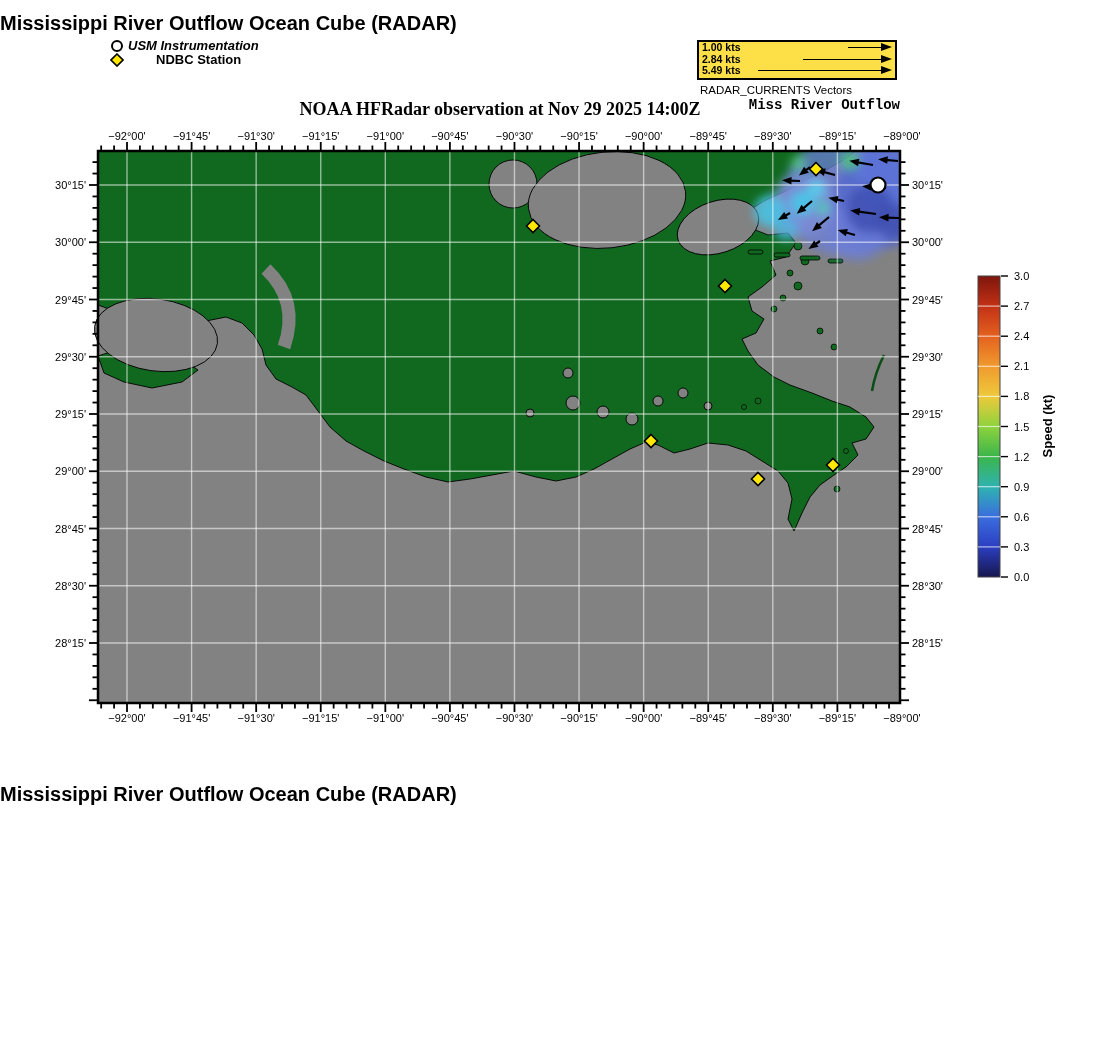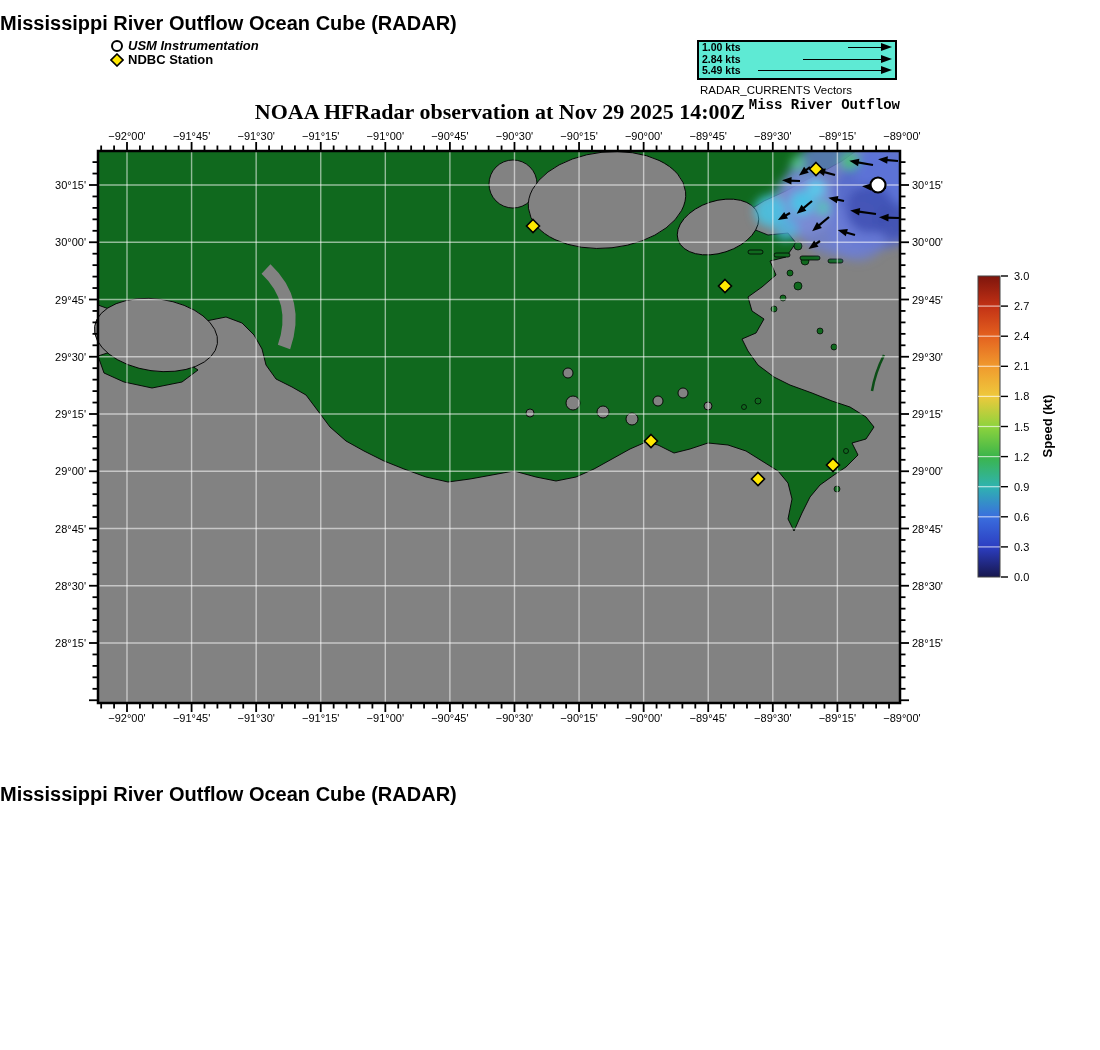--- a/index.html
+++ b/index.html
@@ -3,28 +3,28 @@
 <meta charset="utf-8">
 <style>
   html,body{margin:0;padding:0;background:#fff;}
   #figure{position:relative;width:1100px;height:1050px;background:#fff;overflow:hidden;
           font-family:"Liberation Sans","DejaVu Sans",sans-serif;color:#000;}
   #base-svg{position:absolute;left:0;top:0;}
   .title{position:absolute;left:0;width:1000px;text-align:left;font-weight:bold;font-size:20px;}
   #title-top{top:12px;}
   #title-bottom{top:783px;}
   #subtitle{position:absolute;left:0;top:99px;width:1000px;text-align:center;
-            font-family:"Liberation Serif","DejaVu Serif",serif;font-weight:bold;font-size:22px;}
+            font-family:"Liberation Serif","DejaVu Serif",serif;font-weight:bold;font-size:18px;}
   .legend-row{position:absolute;left:110px;height:15px;display:flex;align-items:center;}
   #legend-usm{top:38px;font-style:italic;}
-  #legend-ndbc{top:52px;}
+  #legend-ndbc{top:52px;gap:28px;}
   .legend-row svg{margin-right:4px;}
   .legend-label{font-weight:bold;font-size:13px;white-space:nowrap;}
   #vector-box{position:absolute;left:697px;top:40px;width:200px;height:40px;
-              border:2.5px solid #000;box-sizing:border-box;background:#5eead4;}
+              border:2.5px solid #000;box-sizing:border-box;background:#fde047;}
   #vector-rows{position:relative;width:100%;height:100%;}
   .vrow{position:relative;height:11.6px;}
   .vlabel{position:absolute;left:3px;top:0;font-weight:bold;font-size:10.5px;line-height:11.6px;white-space:nowrap;}
   .vline{position:absolute;right:14px;top:5px;height:0;border-top:1.6px solid #000;}
   .vhead{position:absolute;right:3px;top:1.2px;width:0;height:0;
          border-left:11px solid #000;border-top:4.2px solid transparent;border-bottom:4.2px solid transparent;}
   #vector-caption{position:absolute;left:700px;top:84px;font-weight:normal;font-size:11.5px;}
   #vector-region{position:absolute;left:700px;top:97px;width:200px;text-align:right;
                  font-family:Liberation Mono, monospace;font-weight:bold;font-size:14px;}
 </style>

